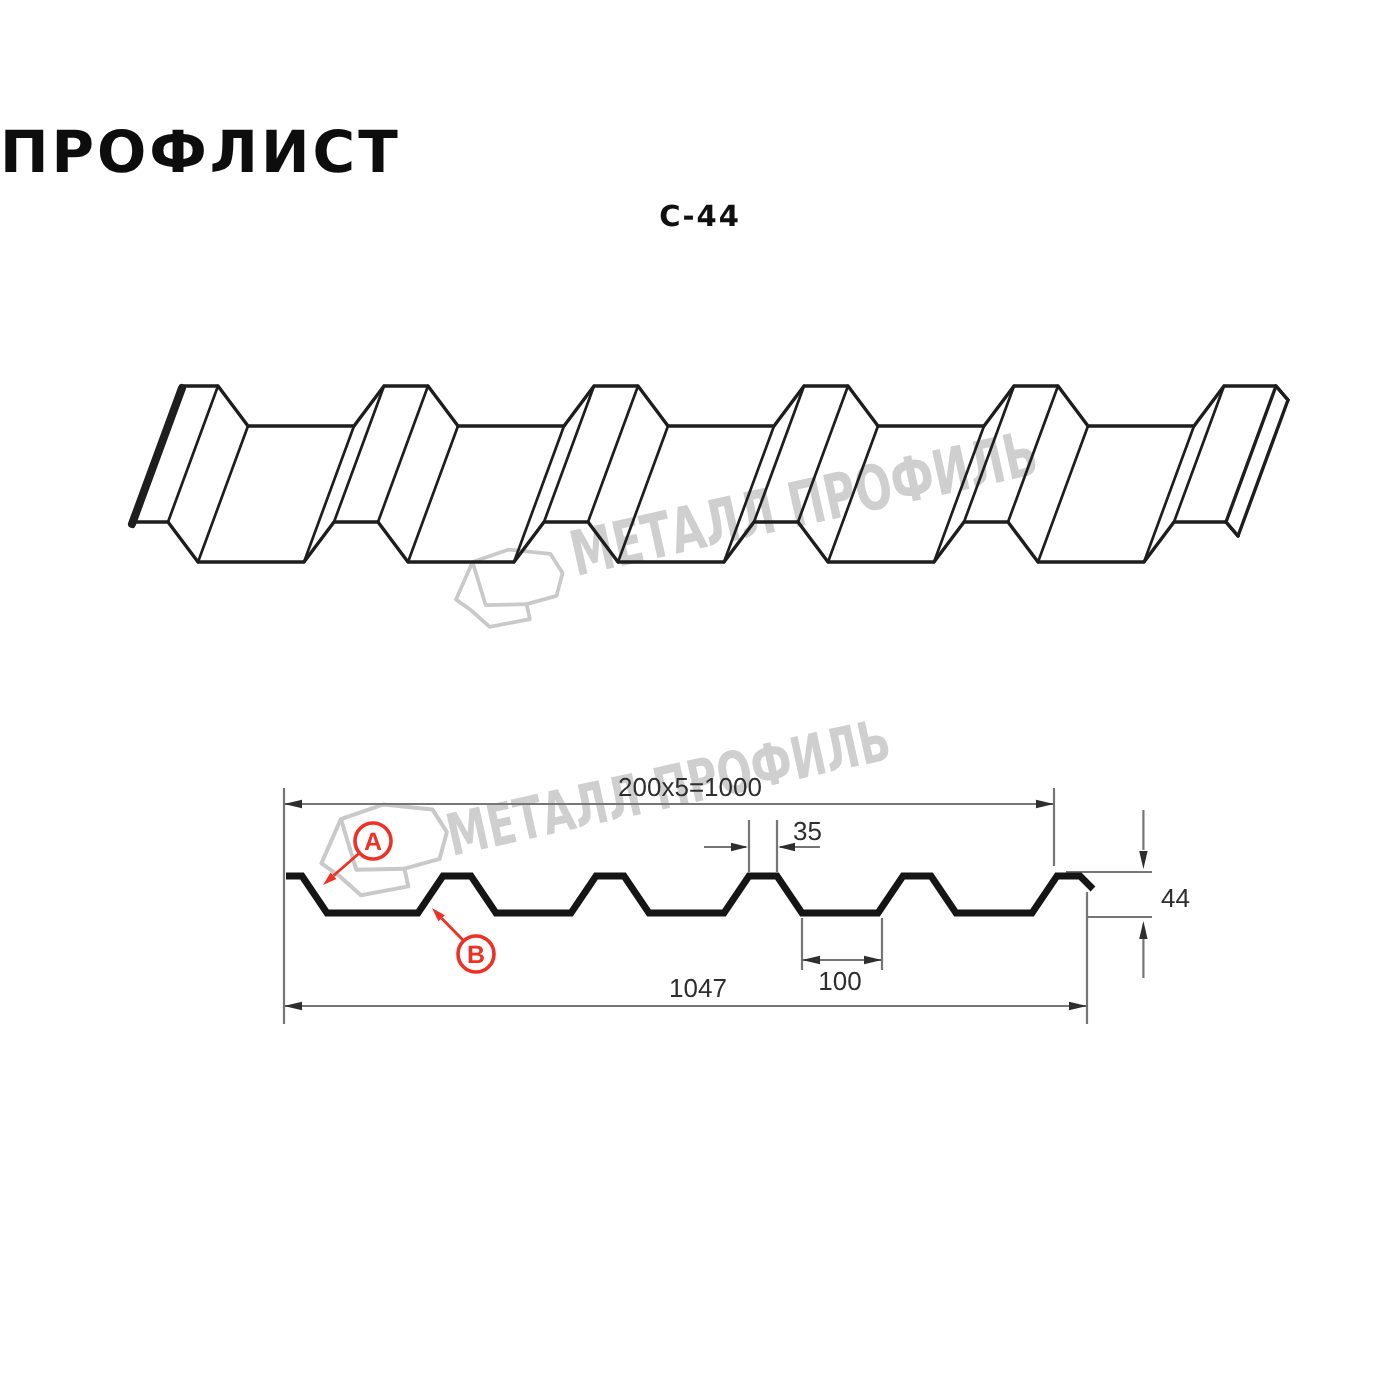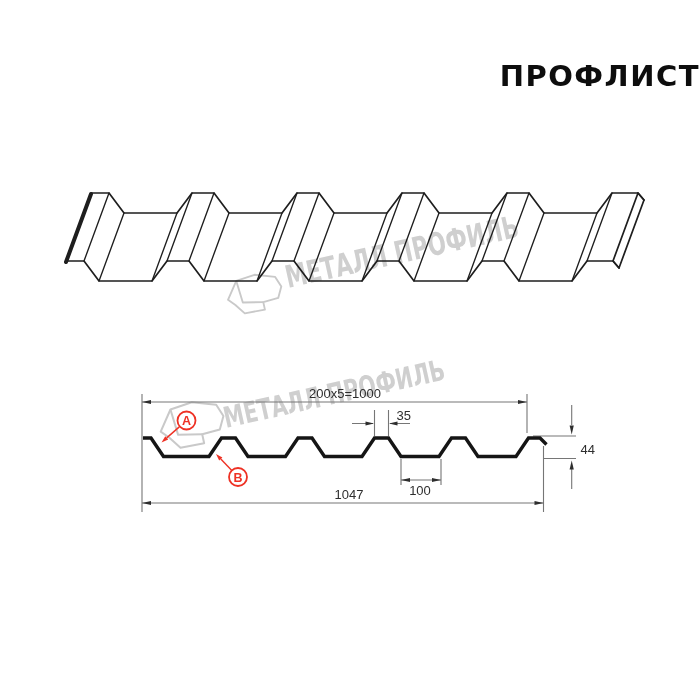--- a/index.html
+++ b/index.html
@@ -1,34 +1,35 @@
 <!DOCTYPE html>
 <html><head>
 <meta charset="utf-8">
 <style>
   html,body{margin:0;padding:0}
   body{width:700px;height:700px;position:relative;background:#fff;font-family:"DejaVu Sans",sans-serif}
   .canvas{position:absolute;inset:0;background:#fff;overflow:hidden}
-  .title{position:absolute;top:59px;left:0;right:0;text-align:right;
+  .title{position:absolute;top:59px;left:0;right:0;text-align:left;
          font-size:29px;font-weight:bold;letter-spacing:1.5px;color:#0d0d0d}
   .subtitle{position:absolute;top:101px;left:0;right:0;text-align:center;
             font-size:14.5px;font-weight:bold;letter-spacing:1px;color:#101010}
   .footer{position:absolute;top:616px;left:0;right:0;text-align:center;
           font-size:15px;font-weight:bold;letter-spacing:.4px;color:#3b3b3b}
   svg.drawing{position:absolute;left:0;top:0}
   .dimtxt{font-family:"Liberation Sans",sans-serif;font-size:13px;fill:#2e2e2e}
   .wmtxt{font-family:"DejaVu Sans",sans-serif;font-weight:bold;fill:#cfcfcf}
   .ablabel{font-family:"Liberation Sans",sans-serif;font-size:12.5px;font-weight:bold;fill:#ee3124}
 </style>
 </head>
 <body>
 
 <div class="canvas">
 
   <div class="title">ПРОФЛИСТ</div>
+  <div class="subtitle">С-44</div>
 
   <svg class="drawing" width="700" height="700" viewBox="0 0 700 700">
 
     <g>
       <g transform="translate(224,278) rotate(-6) scale(0.85)" fill="none" stroke="#c9c9c9" stroke-width="2.2" stroke-linejoin="round">
         <path d="M2,26 L14,5 L36,0 L60,5 L66,17 L61,30 L43,33 L44,42 L20,44 L10,33 Z"></path>
         <path d="M14,5 L19,31 L43,33"></path>
       </g>
       <text class="wmtxt" transform="translate(288,288) rotate(-12.5)" font-size="31" textLength="238" lengthAdjust="spacingAndGlyphs">МЕТАЛЛ ПРОФИЛЬ</text>
     </g>

